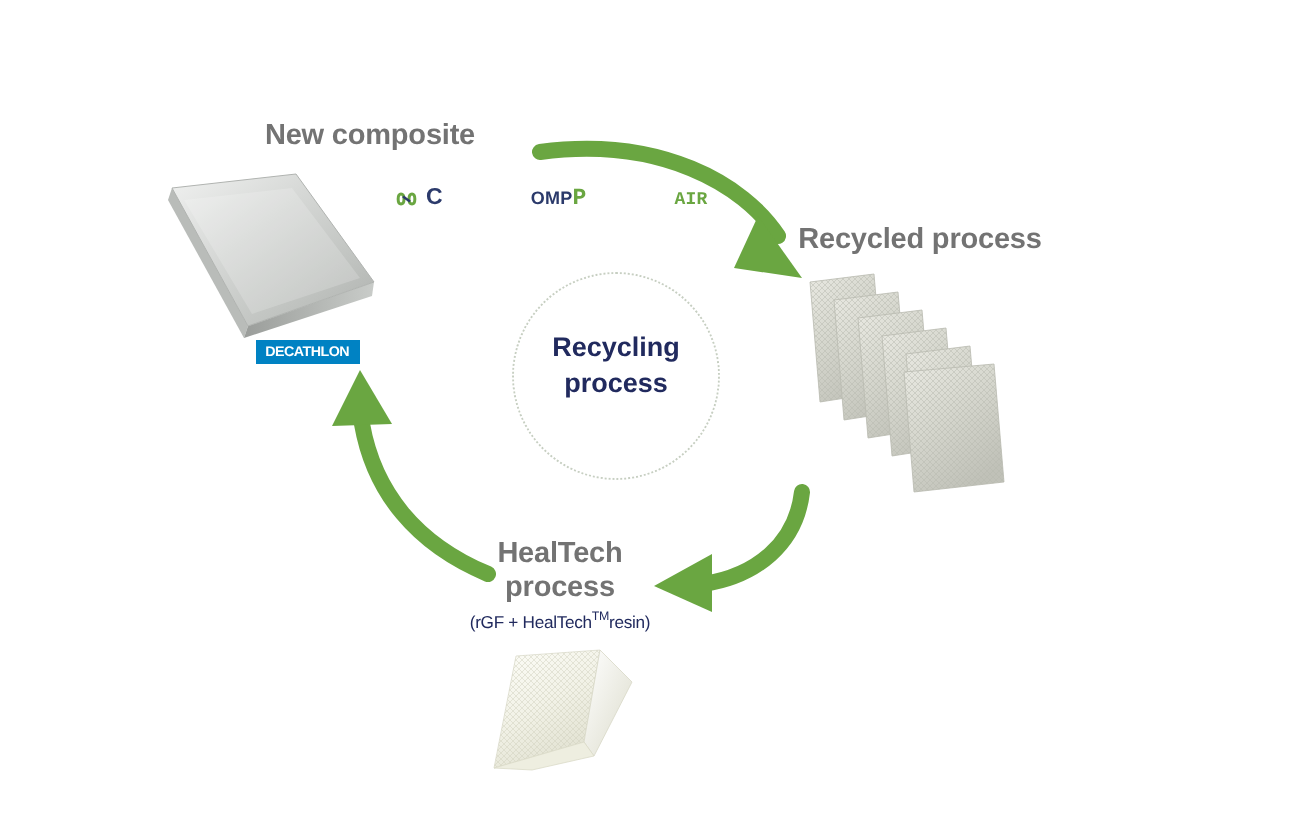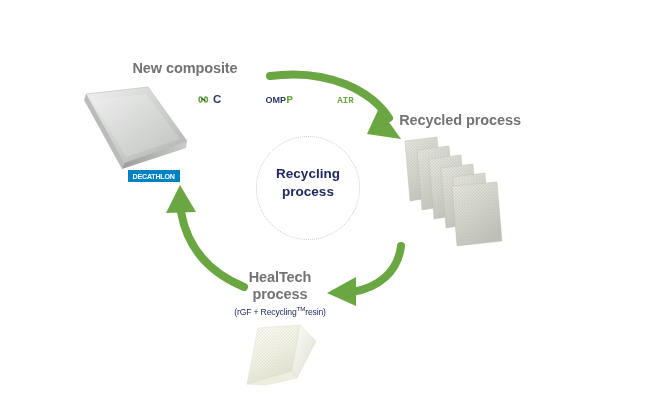--- a/index.html
+++ b/index.html
@@ -264,15 +264,15 @@
   <div id="decathlon-logo">
     <span id="decathlon-wordmark">DECATHLON</span>
   </div>
 
   <div class="label" id="label-recycled-fibers">Recycled process</div>
 
   <div class="label" id="label-prepreg">
     <div>HealTech</div>
     <div>process</div>
   </div>
-  <div id="label-prepreg-sub"><span>(rGF + Recycling</span><span class="tm">TM</span><span>resin)</span></div>
+  <div id="label-prepreg-sub"><span>(rGF + HealTech</span><span class="tm">TM</span><span>resin)</span></div>
 
 </div>
 
 </body></html>

